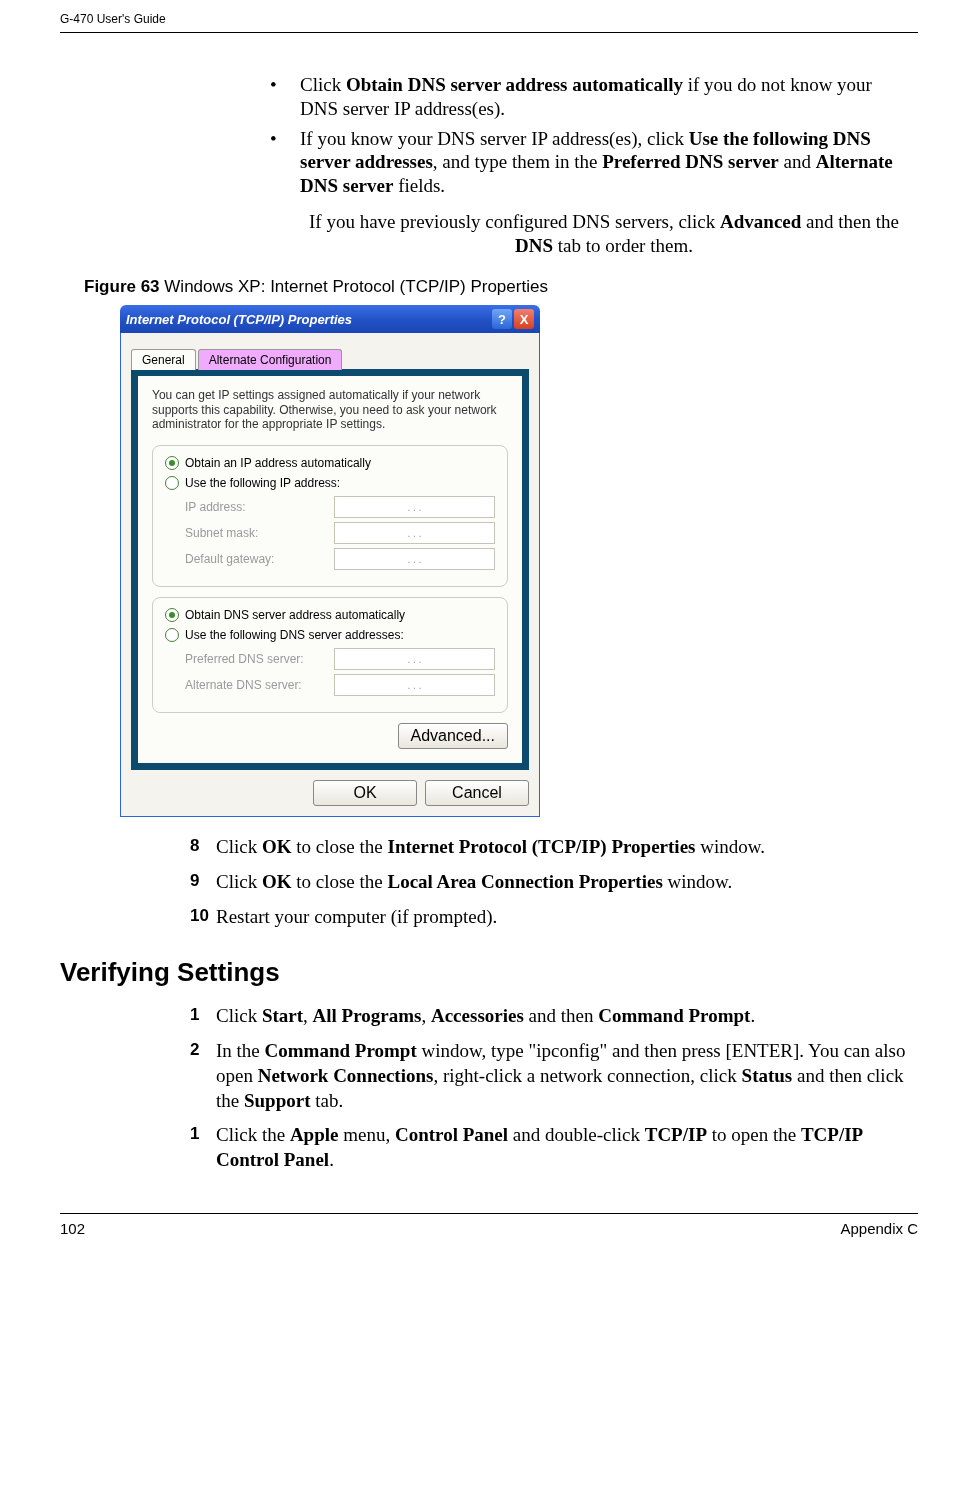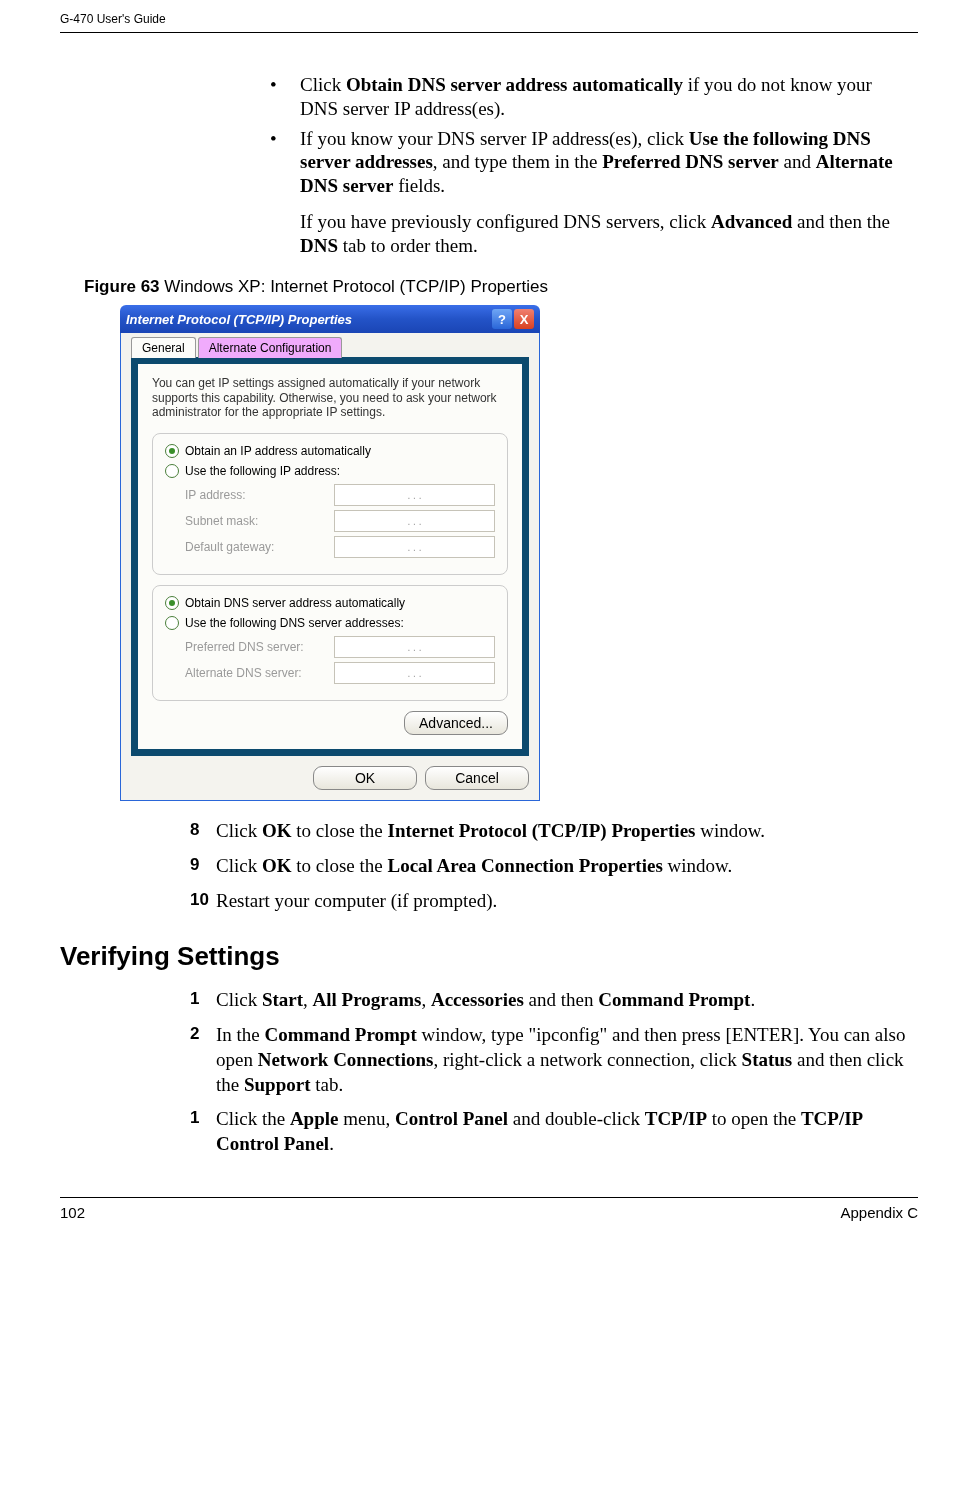--- a/index.html
+++ b/index.html
@@ -53,20 +53,21 @@
   .bullet-text {
     flex: 1;
   }
   .post-bullet {
     margin-left: 240px;
     margin-right: 10px;
     font-size: 19px;
     line-height: 1.25;
     margin-top: 12px;
     margin-bottom: 20px;
+    text-align: center;
   }
   .figcap {
     font-family: Arial, Helvetica, sans-serif;
     font-size: 17px;
     margin-left: 24px;
     margin-bottom: 8px;
   }
   .figcap b { font-weight: bold; }
   .dialog-wrap {
     margin-left: 60px;
@@ -138,21 +139,21 @@
     font-weight: bold;
     font-size: 13px;
     color: #fff;
   }
   .xp-help { background: linear-gradient(to bottom,#6fa6f5,#2a66d8); }
   .xp-close { background: linear-gradient(to bottom,#f08070,#d84020); }
   .xp-body {
     background: #f4f3ee;
     border: 1px solid #2a66d8;
     border-top: none;
-    padding: 4px 10px 10px 10px;
+    padding: 16px 10px 10px 10px;
   }
   .xp-tabs {
     display: flex;
     margin-bottom: -1px;
   }
   .xp-tab {
     border: 1px solid #999;
     border-bottom: none;
     padding: 3px 10px;
     background: #f0abfc;
@@ -233,22 +234,22 @@
     display: flex;
     justify-content: flex-end;
     gap: 8px;
     margin-top: 10px;
   }
   .xp-btn {
     min-width: 78px;
     padding: 3px 12px;
     background: linear-gradient(to bottom,#fff,#e8e6dc);
     border: 1px solid #888;
-    border-radius: 9px;
-    font-size: 14px;
+    border-radius: 3px;
+    font-size: 16px;
     text-align: center;
   }
   .xp-adv-row {
     display: flex;
     justify-content: flex-end;
     margin-top: 4px;
   }
 </style>
 </head>
 <body>

